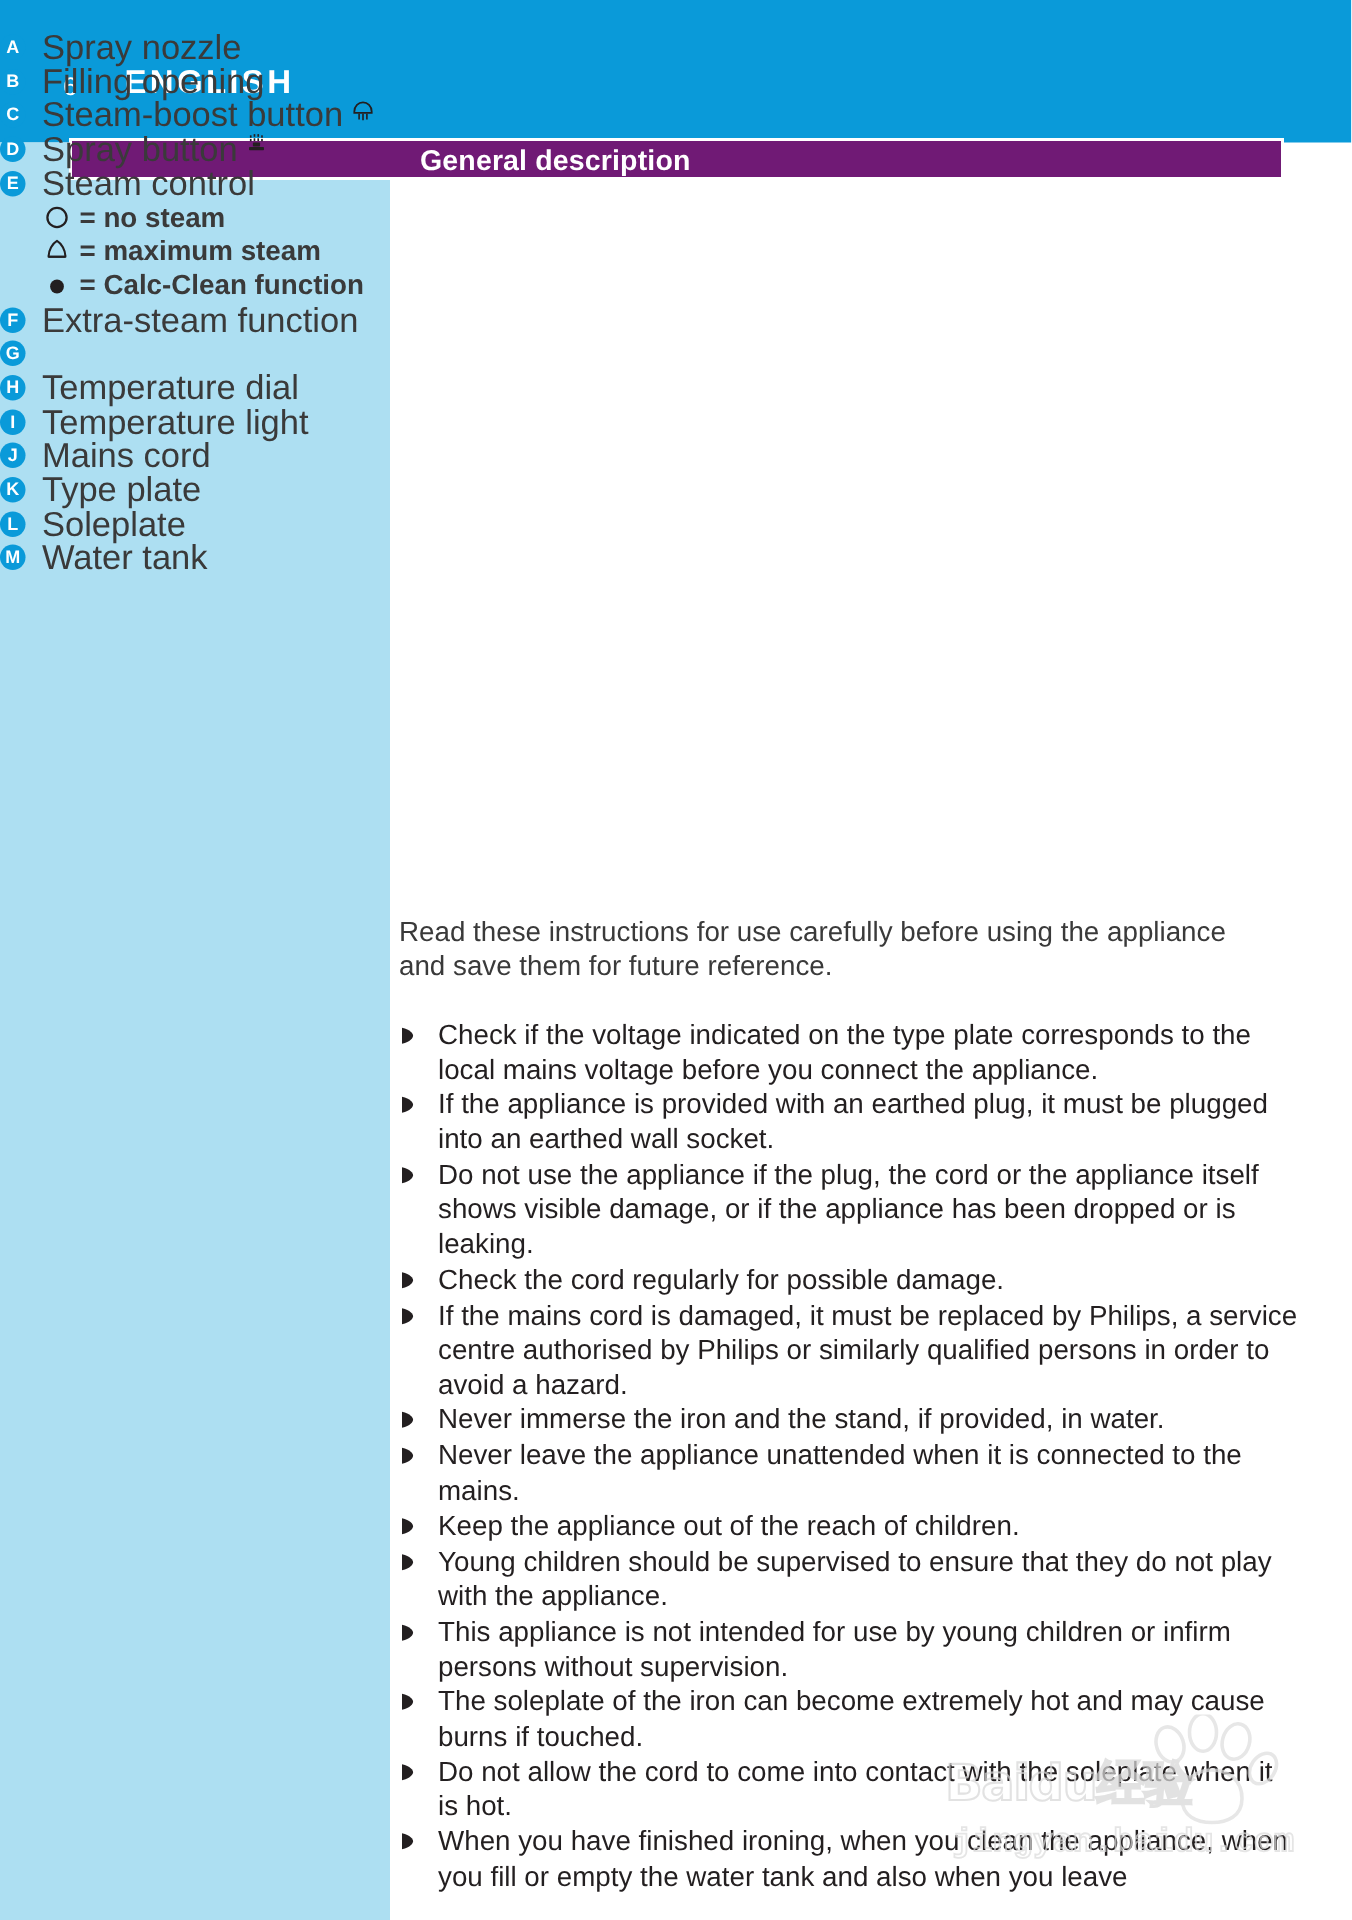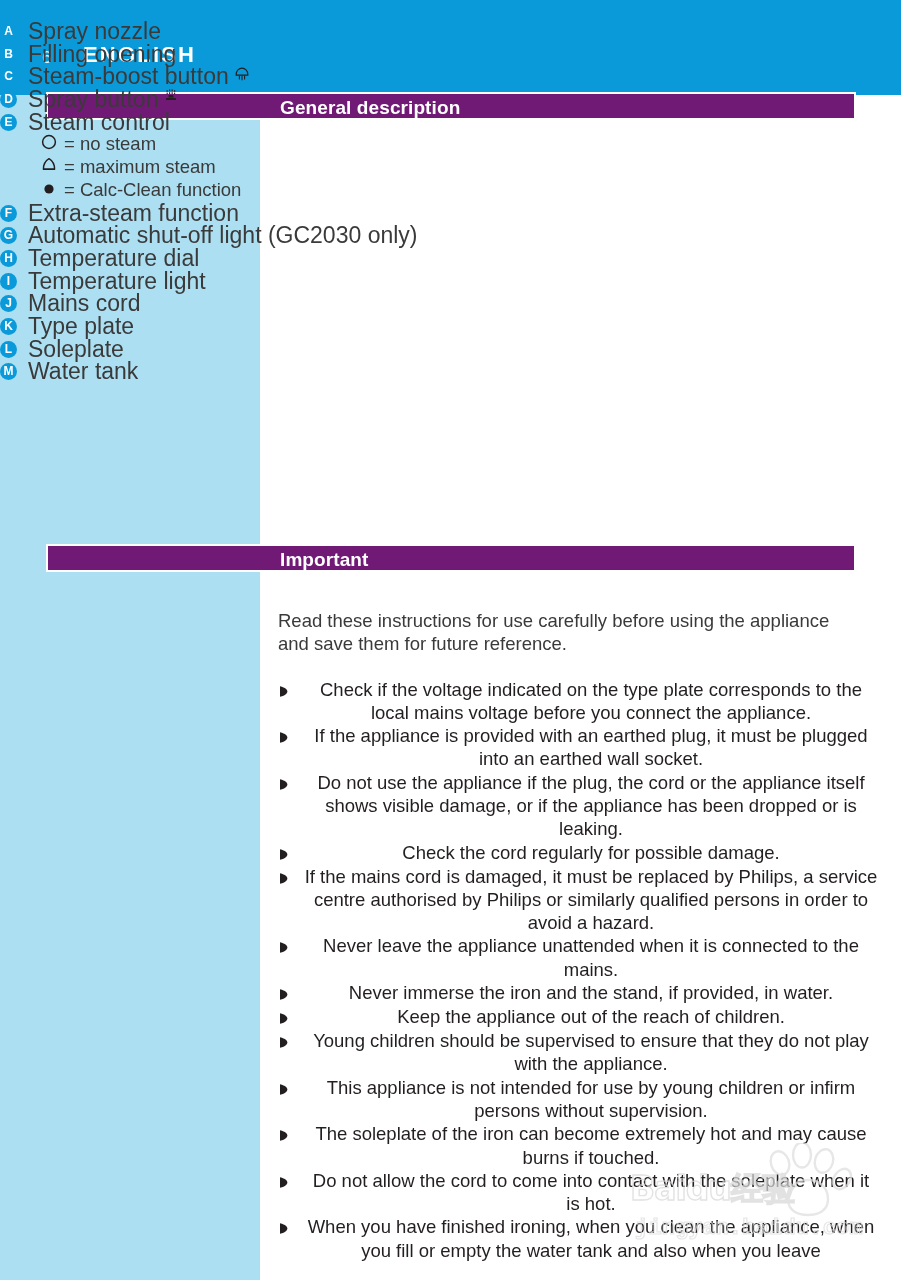--- a/index.html
+++ b/index.html
@@ -106,41 +106,42 @@
   }
   .inline-sym {
     display: inline-block;
     vertical-align: middle;
     margin-left: 4px;
   }
 
   
   .steam-row {
     display: flex;
-    align-items: flex-start;
+    align-items: center;
     height: 22.7px;
-    padding-left: 40px;
+    padding-left: 29px;
+    font-weight: bold;
   }
   .steam-sym {
     flex: 0 0 auto;
     width: 22px;
     height: 18px;
     position: relative;
     margin-right: 2px;
   }
   .steam-text {
     font-size: 18.5px;
     color: #3a3a3a;
     white-space: nowrap;
   }
 
   
   #important-body {
     position: absolute;
-    left: 278px;
+    left: 266px;
     top: 590px;
     width: 600px;
   }
   #intro-text {
     font-size: 18.5px;
     color: #3a3a3a;
     line-height: 23.5px;
     width: 578px;
   }
   #warning-list {
@@ -155,21 +156,20 @@
     flex: 0 0 auto;
     width: 14px;
     margin-right: 12px;
     padding-top: 6px;
   }
   .warn-text {
     font-size: 18.5px;
     color: #231f20;
     line-height: 23.3px;
     width: 575px;
-    text-align: center;
   }
 
   
   #watermark {
     position: absolute;
     left: 630px;
     top: 1143px;
     width: 240px;
     height: 108px;
     pointer-events: none;
@@ -209,23 +209,20 @@
     <span id="page-number">6</span>
     <span id="language-title">ENGLISH</span>
   </div>
 
   <div id="side-column"></div>
 
   <div class="section-bar" id="bar-general">
     <span class="bar-title">General description</span>
   </div>
 
-  <div class="section-bar" id="bar-important">
-    <span class="bar-title">Important</span>
-  </div>
 
   <div id="parts-list">
 
     <div class="part-row">
       <span class="letter-badge">A</span>
       <span class="part-label">Spray nozzle</span>
     </div>
 
     <div class="part-row">
       <span class="letter-badge">B</span>
@@ -299,21 +296,20 @@
       </span>
       <span class="steam-text">= Calc-Clean function</span>
     </div>
 
     <div class="part-row">
       <span class="letter-badge">F</span>
       <span class="part-label">Extra-steam function</span>
     </div>
     <div class="part-row">
       <span class="letter-badge">G</span>
-      <span class="part-label">Automatic shut-off light (GC2030 only)</span>
     </div>
     <div class="part-row">
       <span class="letter-badge">H</span>
       <span class="part-label">Temperature dial</span>
     </div>
     <div class="part-row">
       <span class="letter-badge">I</span>
       <span class="part-label">Temperature light</span>
     </div>
     <div class="part-row">
@@ -383,30 +379,30 @@
         </span>
         <span class="warn-text">If the mains cord is damaged, it must be replaced by Philips, a service centre authorised by Philips or similarly qualified persons in order to avoid a hazard.</span>
       </div>
 
       <div class="warn-row">
         <span class="warn-bullet">
           <svg width="11" height="13" viewBox="0 0 11 13">
               <path d="M2 1.2 L2 11.8 C7.6 10.6 9.4 7.8 9.4 6.5 C9.4 5.2 7.6 2.4 2 1.2 Z" fill="#231f20"></path>
             </svg>
         </span>
+        <span class="warn-text">Never immerse the iron and the stand, if provided, in water.</span>
+      </div>
+
+      <div class="warn-row">
+        <span class="warn-bullet">
+          <svg width="11" height="13" viewBox="0 0 11 13">
+              <path d="M2 1.2 L2 11.8 C7.6 10.6 9.4 7.8 9.4 6.5 C9.4 5.2 7.6 2.4 2 1.2 Z" fill="#231f20"></path>
+            </svg>
+        </span>
         <span class="warn-text">Never leave the appliance unattended when it is connected to the mains.</span>
-      </div>
-
-      <div class="warn-row">
-        <span class="warn-bullet">
-          <svg width="11" height="13" viewBox="0 0 11 13">
-              <path d="M2 1.2 L2 11.8 C7.6 10.6 9.4 7.8 9.4 6.5 C9.4 5.2 7.6 2.4 2 1.2 Z" fill="#231f20"></path>
-            </svg>
-        </span>
-        <span class="warn-text">Never immerse the iron and the stand, if provided, in water.</span>
       </div>
 
       <div class="warn-row">
         <span class="warn-bullet">
           <svg width="11" height="13" viewBox="0 0 11 13">
               <path d="M2 1.2 L2 11.8 C7.6 10.6 9.4 7.8 9.4 6.5 C9.4 5.2 7.6 2.4 2 1.2 Z" fill="#231f20"></path>
             </svg>
         </span>
         <span class="warn-text">Keep the appliance out of the reach of children.</span>
       </div>

